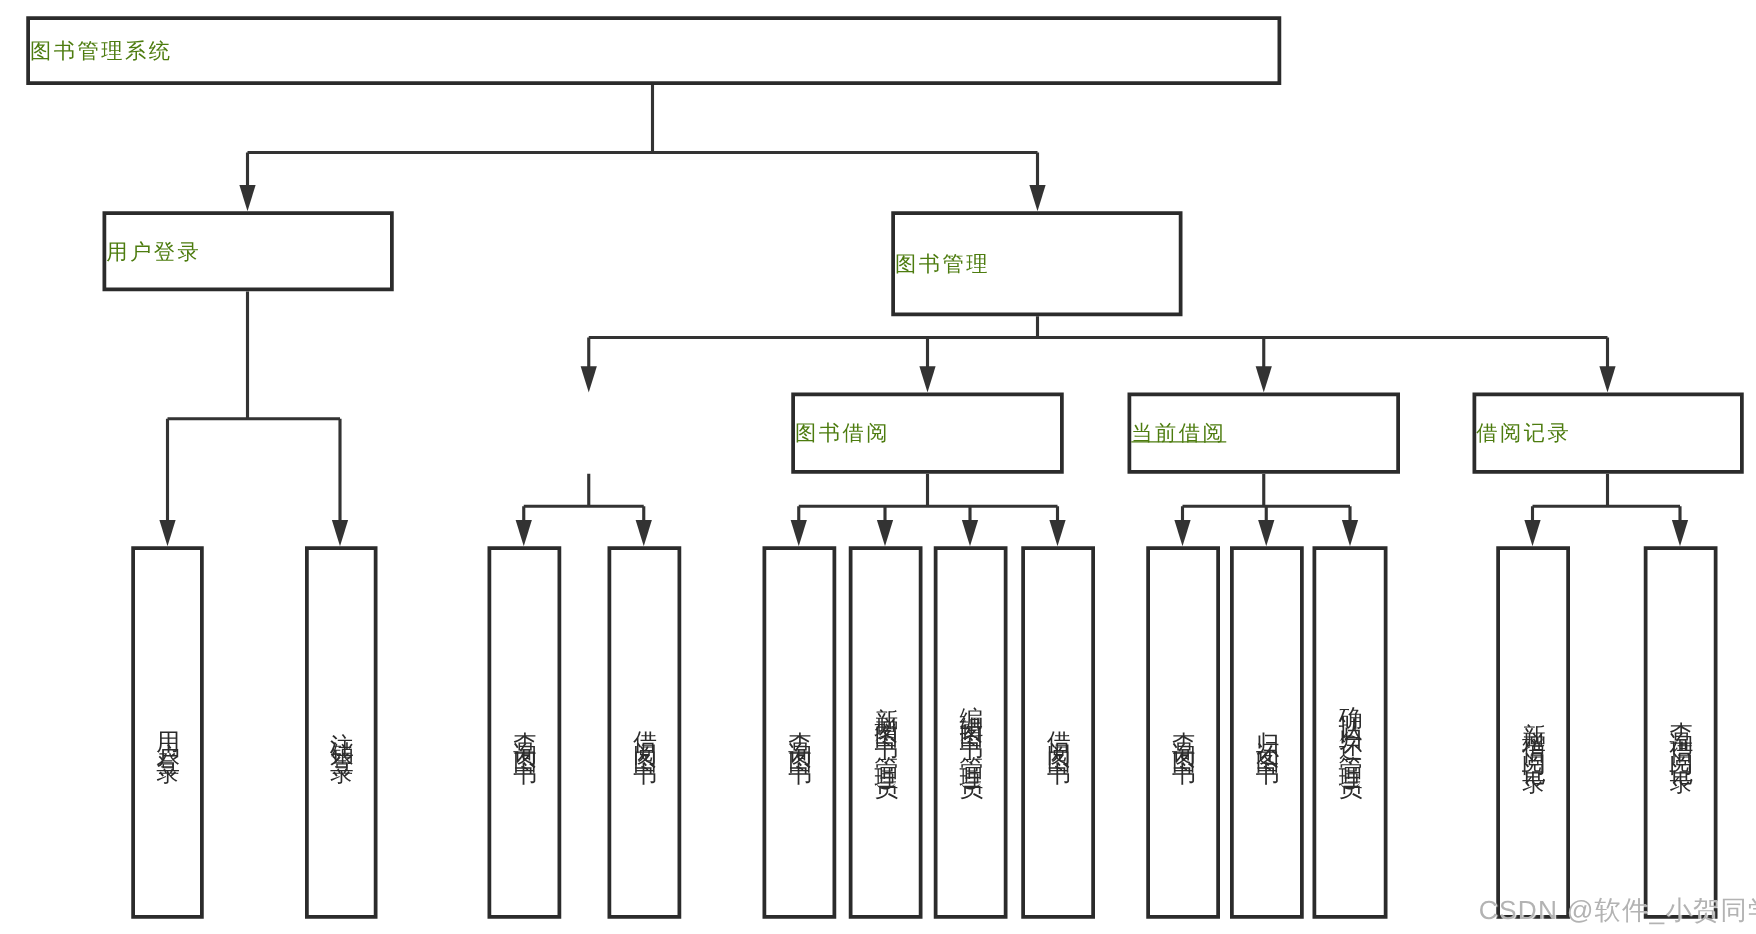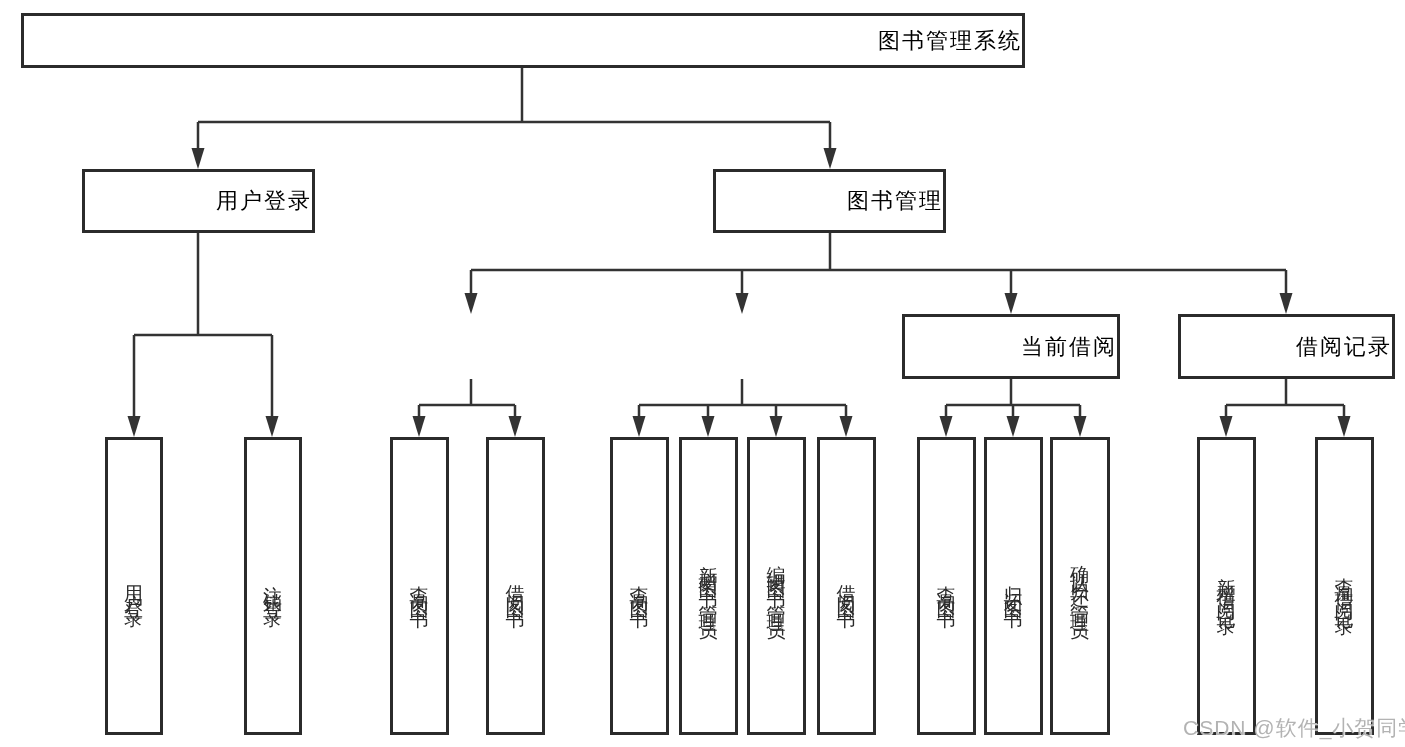--- a/index.html
+++ b/index.html
@@ -21,23 +21,23 @@
     top: 0;
     z-index: 1;
   }
   .box {
     position: absolute;
     box-sizing: border-box;
     border: 3px solid #2b2b2b;
     background: #ffffff;
     display: flex;
     align-items: center;
-    justify-content: flex-end;
-    color: #000000;
-    font-size: 22px;
+    justify-content: flex-start;
+    color: #4d7c0f;
+    font-size: 17px;
     letter-spacing: 2px;
     z-index: 2;
   }
   .leaf {
     position: absolute;
     box-sizing: border-box;
     border: 3px solid #2b2b2b;
     background: #ffffff;
     display: flex;
     align-items: center;
@@ -112,25 +112,28 @@
     </g>
   </svg>
 
   <div class="box" style="left:21px; top:13px; width:1004px; height:55px;">
     <span>图书管理系统</span>
   </div>
 
   <div class="box" style="left:82px; top:169px; width:233px; height:64px;">
     <span>用户登录</span>
   </div>
-  <div class="box" style="left:713px; top:169px; width:233px; height:64px;">
+  <div class="box" style="left:713px; top:169px; width:233px; height:84px;">
     <span>图书管理</span>
   </div>
 
-  <div class="box" style="left:902px; top:314px; width:218px; height:65px;">
+  <div class="box" style="left:633px; top:314px; width:218px; height:65px;">
+    <span>图书借阅</span>
+  </div>
+  <div class="box" style="left:902px; top:314px; width:218px; height:65px;text-decoration:underline;">
     <span>当前借阅</span>
   </div>
   <div class="box" style="left:1178px; top:314px; width:217px; height:65px;">
     <span>借阅记录</span>
   </div>
 
   <div class="leaf" style="left:105px; top:437px; width:58px; height:298px;">
     <span>用户登录</span>
   </div>
   <div class="leaf" style="left:244px; top:437px; width:58px; height:298px;">

